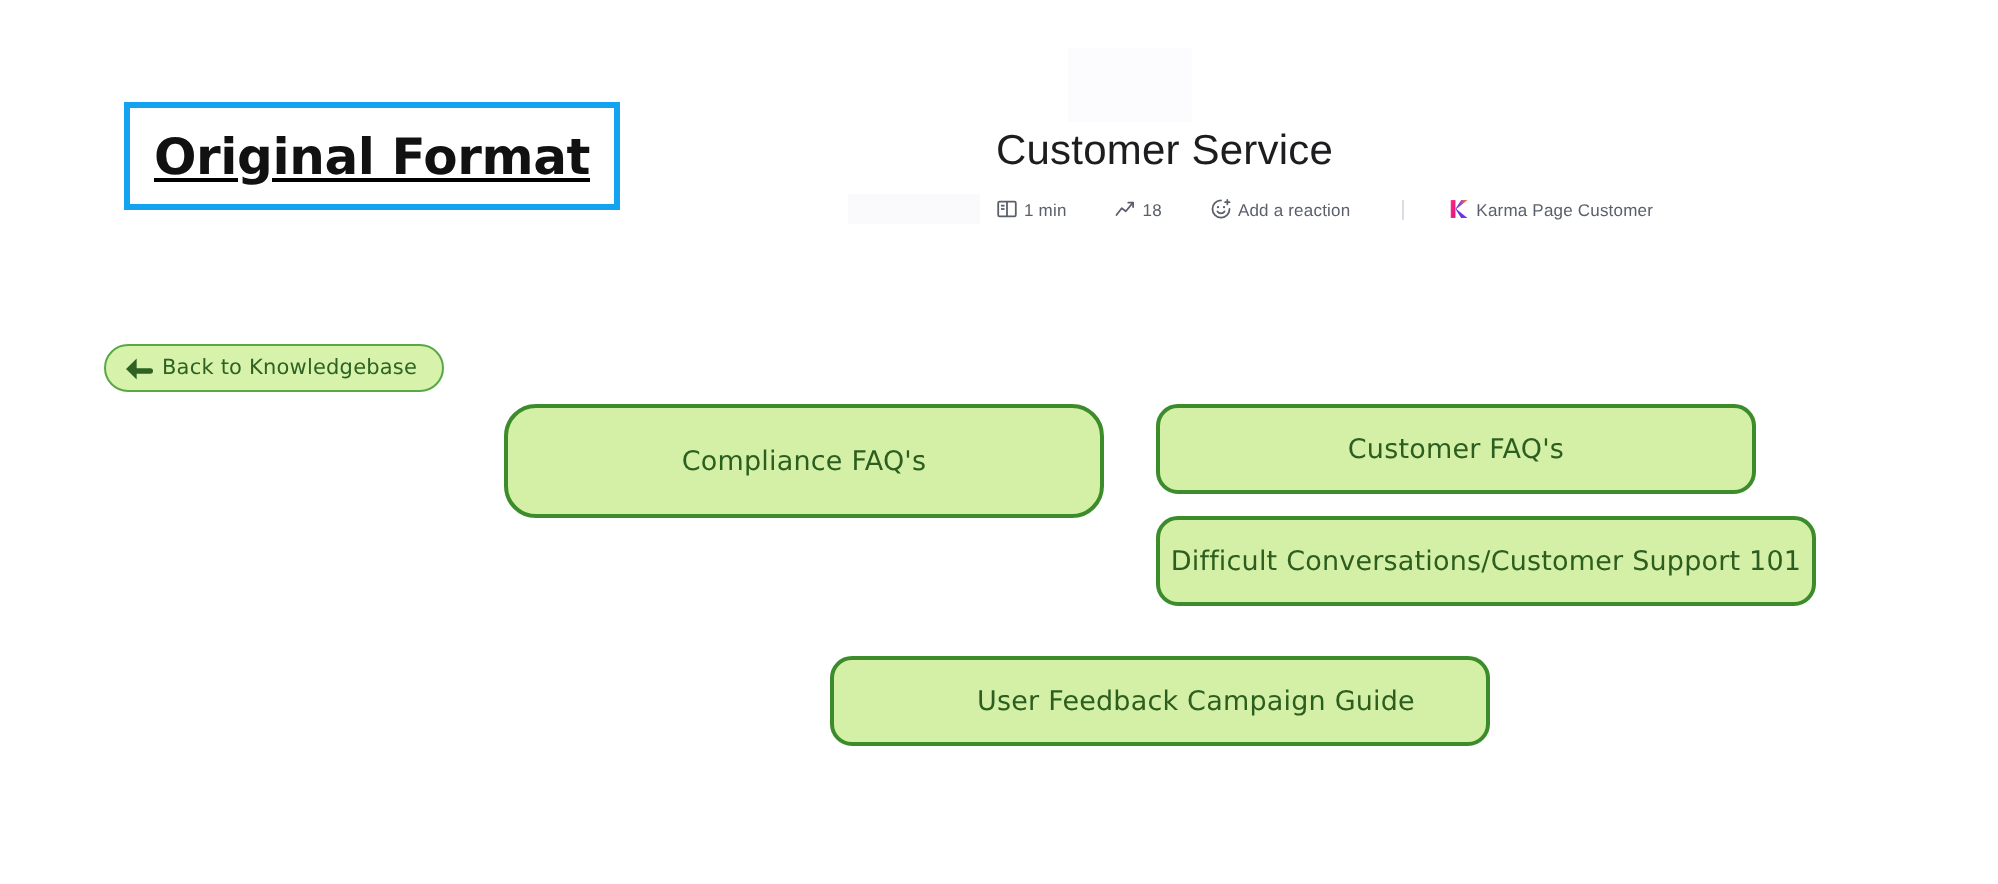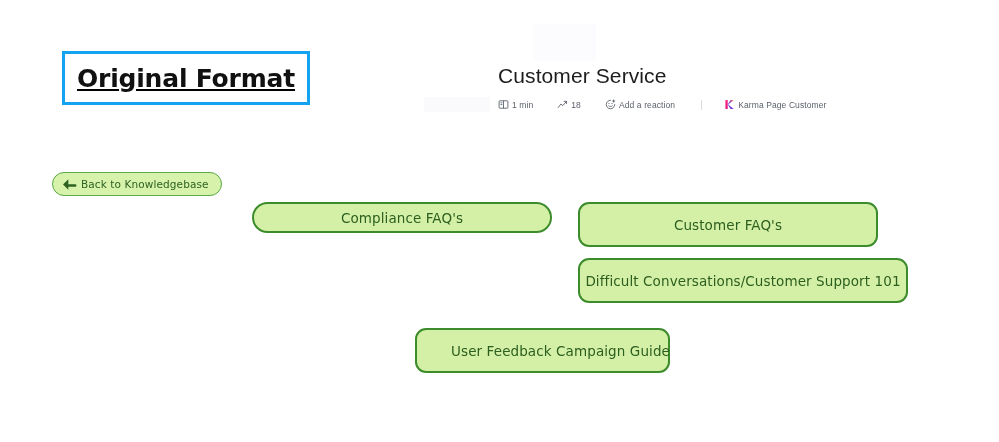--- a/index.html
+++ b/index.html
@@ -153,25 +153,25 @@
     cursor: pointer;
   }
   .btn .btn-label {
     font-family: "DejaVu Sans", sans-serif;
     font-size: 13.5px;
     color: #2c5e1f;
     letter-spacing: 0.1px;
     white-space: nowrap;
   }
 
-  .btn-r1c1 { left: 252px; top: 202px; width: 300px; height: 31px; border-radius: 16px; }
+  .btn-r1c1 { left: 252px; top: 202px; width: 300px; height: 57px; border-radius: 16px; }
   .btn-r1c2 { left: 578px; top: 202px; width: 300px; height: 45px; align-items: center; }
   .btn-r2c1 { left: 252px; top: 258px; width: 300px; height: 45px; }
   .btn-r2c2 { left: 578px; top: 258px; width: 330px; height: 45px; }
-  .btn-r3c1 { left: 415px; top: 328px; width: 255px; height: 45px; padding-left: 36px; }
+  .btn-r3c1 { left: 415px; top: 328px; width: 330px; height: 45px; padding-left: 36px; }
 </style>
 </head>
 <body>
 
 <div class="canvas">
 
   <div class="ghost ghost-a"></div>
   <div class="ghost ghost-b"></div>
 
   <div class="annot-box">

